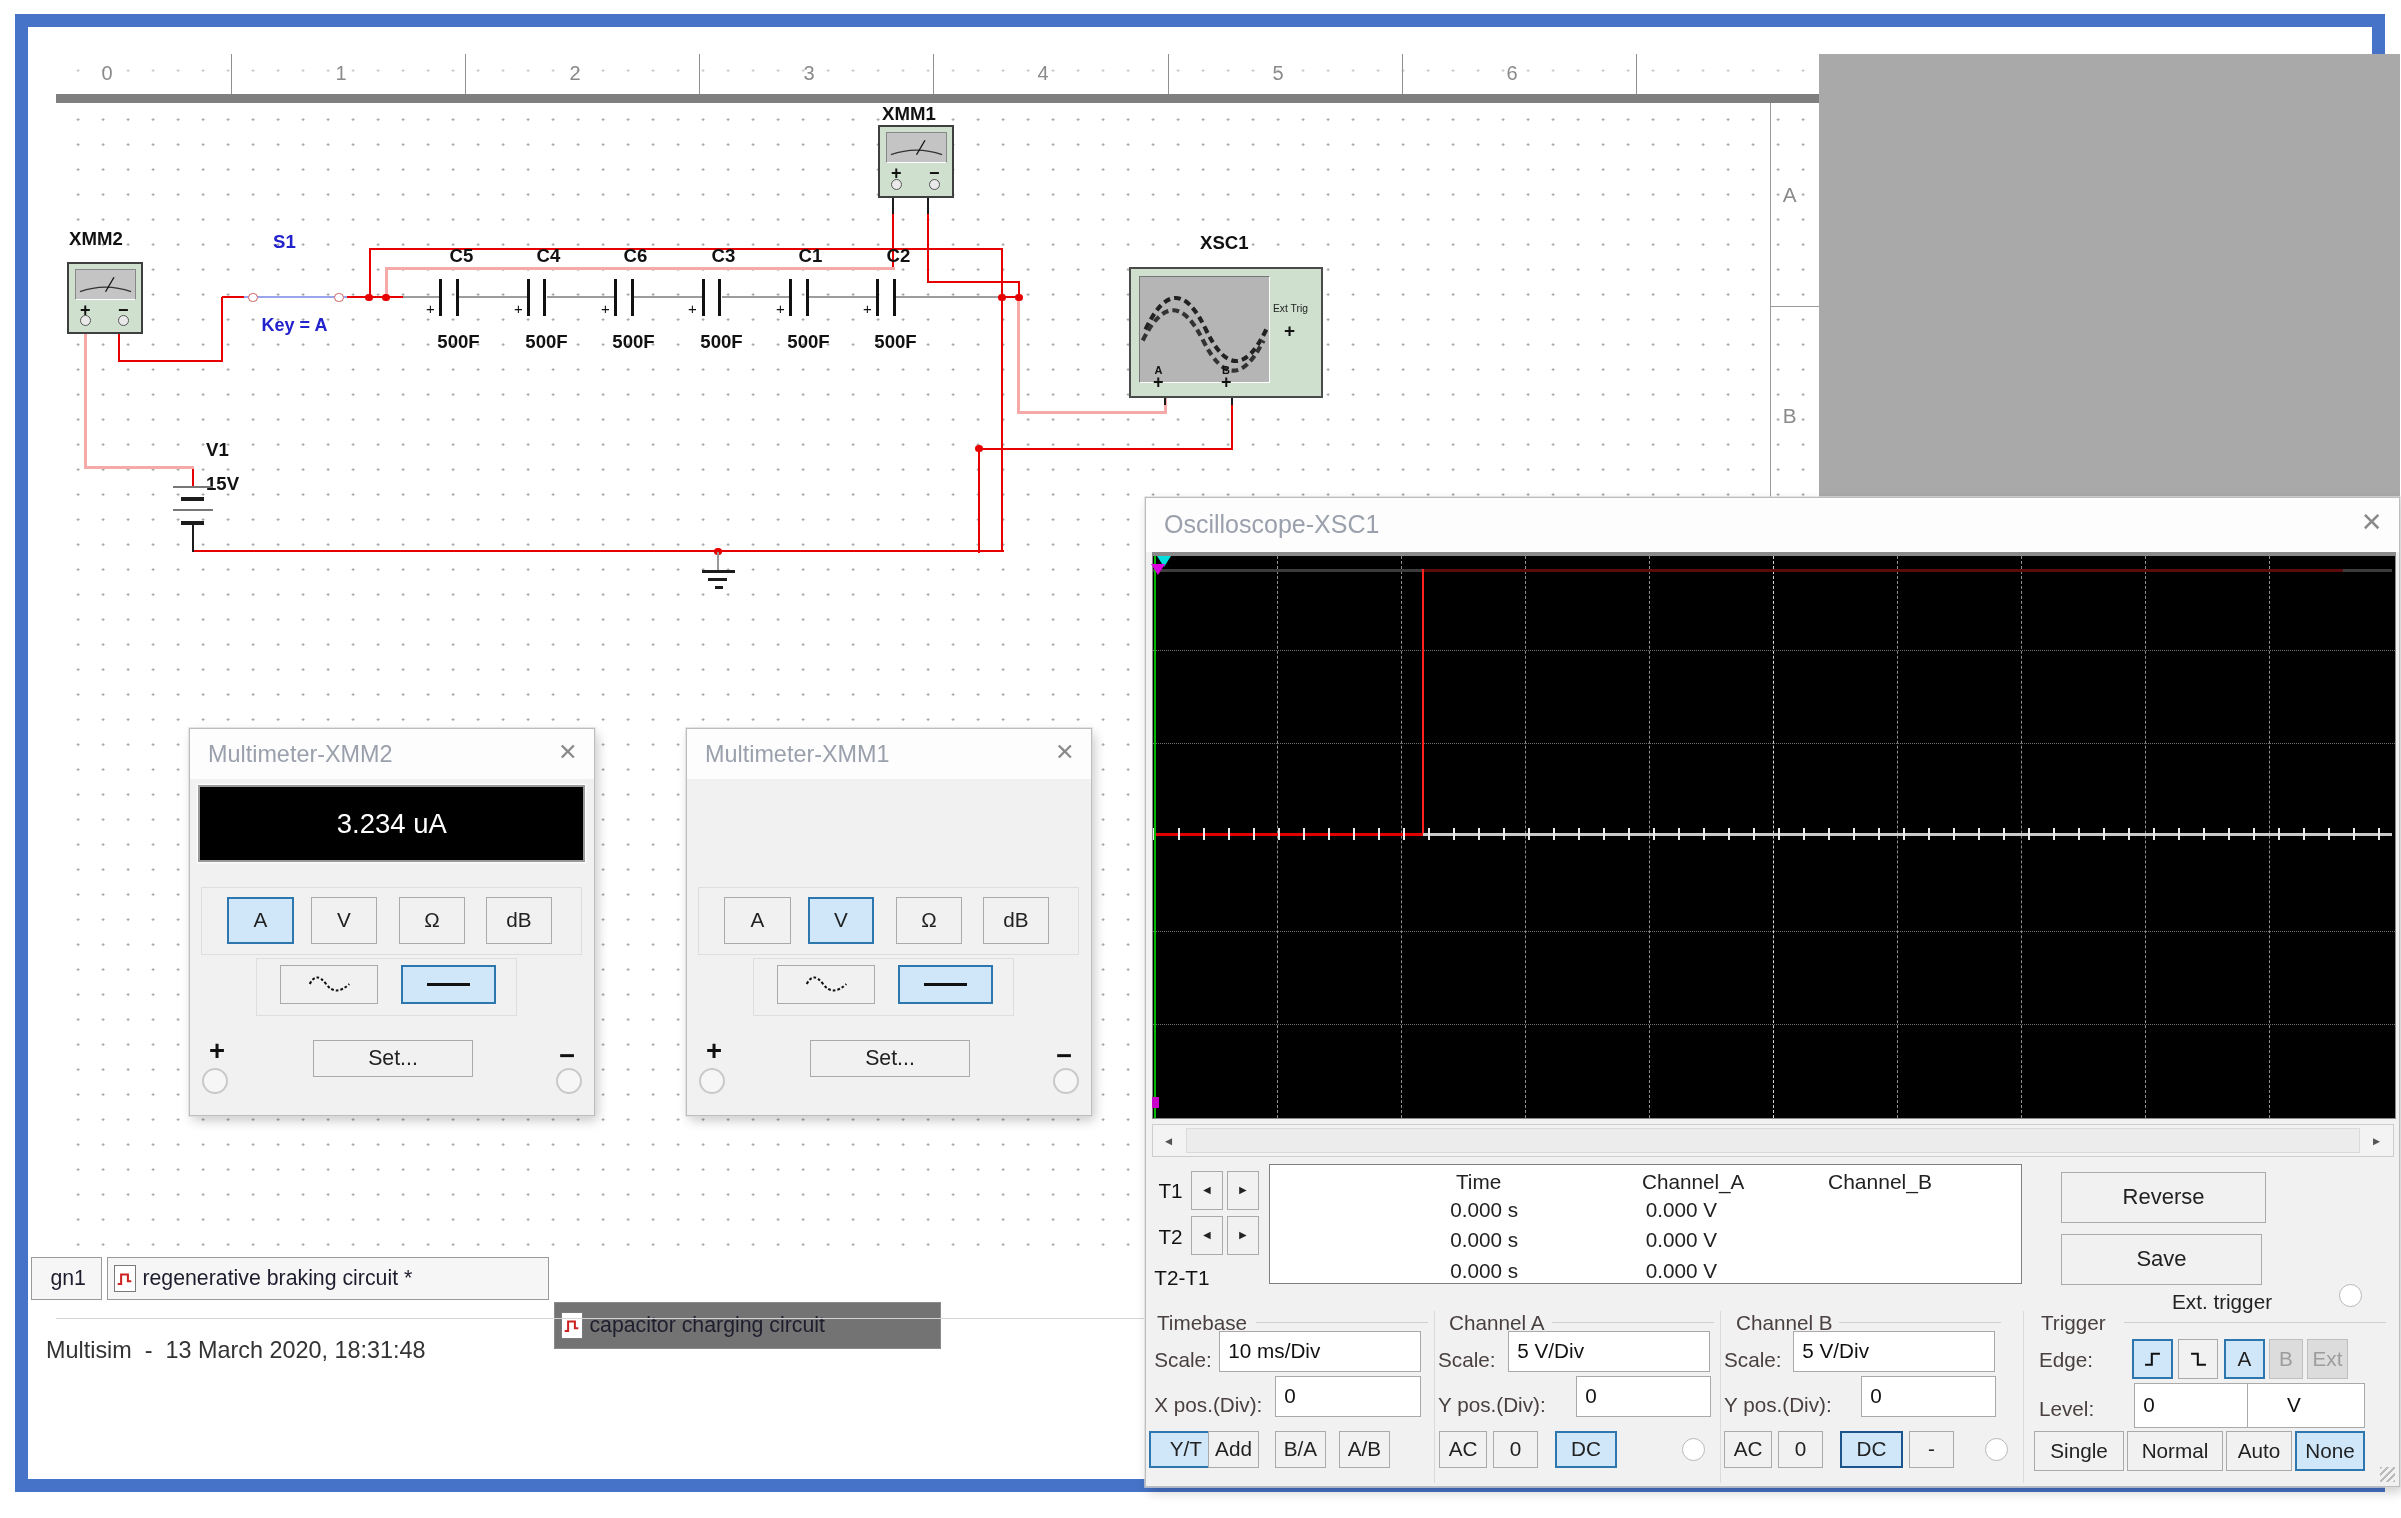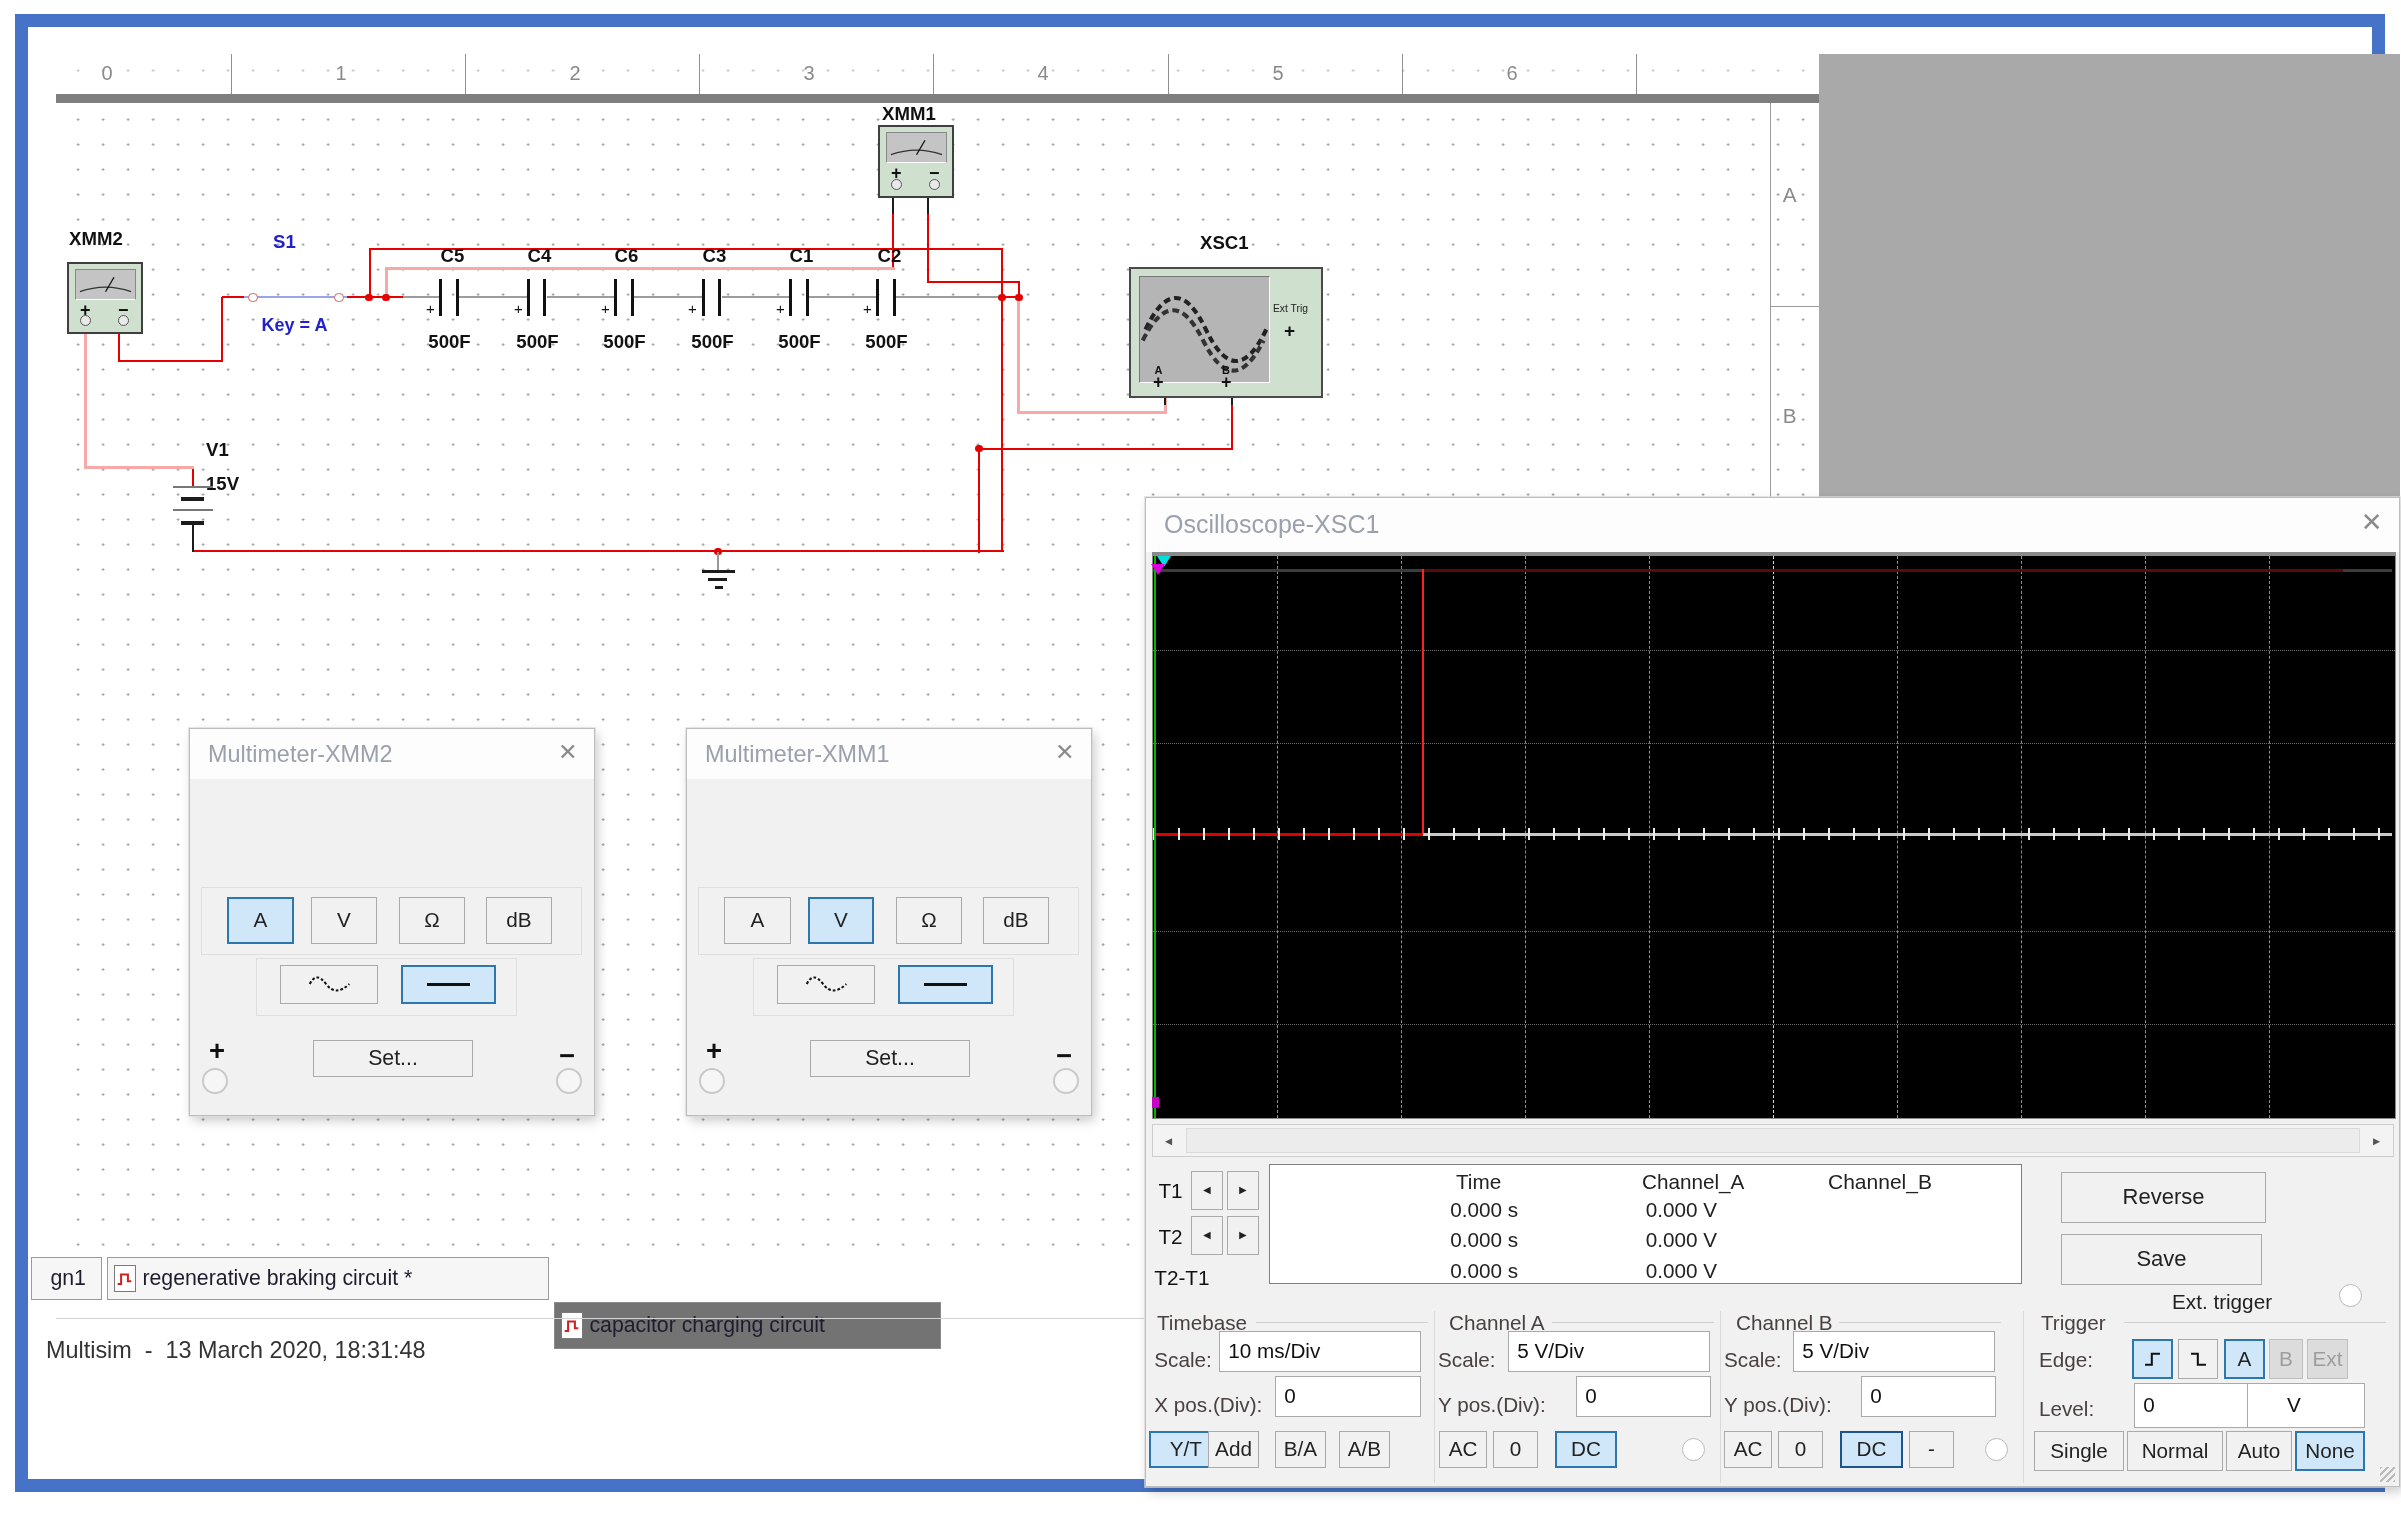--- a/index.html
+++ b/index.html
@@ -34,21 +34,21 @@
   .snode{width:9.6px;height:9.6px;border-radius:50%;background:#fff;border:1.4px solid #d06060;box-sizing:border-box;}
   
   .comp{background:#cfe0cf;border:2.1px solid #3f3f3f;box-sizing:border-box;}
   .compscreen{position:absolute;left:5.5px;top:4.8px;right:5.5px;height:29px;background:#c4c4c4;
               border:0.7px solid #888;border-bottom:1.4px solid #fff;}
   .complabel{font-weight:bold;font-size:18.6px;color:#111;}
   .cterm{position:absolute;bottom:5.5px;width:11px;height:11px;border-radius:50%;
          border:1.4px solid #555;background:#e9e9e9;box-sizing:border-box;}
   .cpm{position:absolute;top:36px;font-size:18px;font-weight:bold;color:#111;}
   
-  .capname,.capval{font-weight:bold;font-size:18.6px;color:#111;text-align:center;}
+  .capname,.capval{font-weight:bold;font-size:18.6px;color:#111;text-align:center;margin-left:9px;}
   .capplate{background:#111;}
   .capplus{font-size:15px;color:#111;}
   
   .win{background:#f1f1f1;border:0.7px solid #bdbdbd;box-shadow:0 0 0 0.7px #dcdcdc,3.4px 4.8px 11px rgba(0,0,0,.22);}
   .wintitle{position:absolute;left:0;top:0;right:0;height:50px;background:#fdfdfd;}
   .wintext{position:absolute;left:18px;top:12.4px;font-size:23.4px;color:#9aa0ac;}
   .winx{position:absolute;right:16.5px;top:9.6px;font-size:23.4px;color:#8a8a8a;}
   .mmdisp{position:absolute;background:#000;border:2.1px solid #9a9a9a;box-shadow:0 0 0 1.4px #fdfdfd;
           color:#fff;font-size:27.5px;text-align:center;}
   .gbox{position:absolute;border:1.4px solid #dedede;}
@@ -258,20 +258,21 @@
     <div class="abs" style="left:90px;top:103px;font-size:18px;font-weight:bold;color:#111">+</div>
   </div>
   <div class="abs wb" style="left:1136px;top:371px;width:2.1px;height:6.9px"></div>
   <div class="abs wb" style="left:1203px;top:371px;width:2.1px;height:6.9px"></div>
 
   <div class="abs win" style="left:161px;top:701px;width:404px;height:386px">
     <div class="wintitle">
       <div class="wintext">Multimeter-XMM2</div>
       <div class="winx">✕</div>
     </div>
+    <div class="mmdisp" style="left:8.3px;top:56px;width:383px;height:73px;line-height:73px">3.234 uA</div>
     <div class="gbox" style="left:11px;top:158px;width:379px;height:66px"></div>
     <div class="btn sel" style="left:37px;top:168px;width:67px;height:47px">A</div>
     <div class="btn" style="left:121px;top:168px;width:66px;height:47px">V</div>
     <div class="btn" style="left:209px;top:168px;width:66px;height:47px">Ω</div>
     <div class="btn" style="left:296px;top:168px;width:66px;height:47px">dB</div>
     <div class="gbox" style="left:66px;top:229px;width:259px;height:56px"></div>
     <div class="btn" style="left:90px;top:236px;width:98px;height:39px">
       <svg width="45" height="18" viewBox="0 0 66 26">
             <path d="M4,13 Q14,-6 28,13 T62,13" fill="none" stroke="#111" stroke-width="3" stroke-dasharray="4,3"></path>
           </svg>

